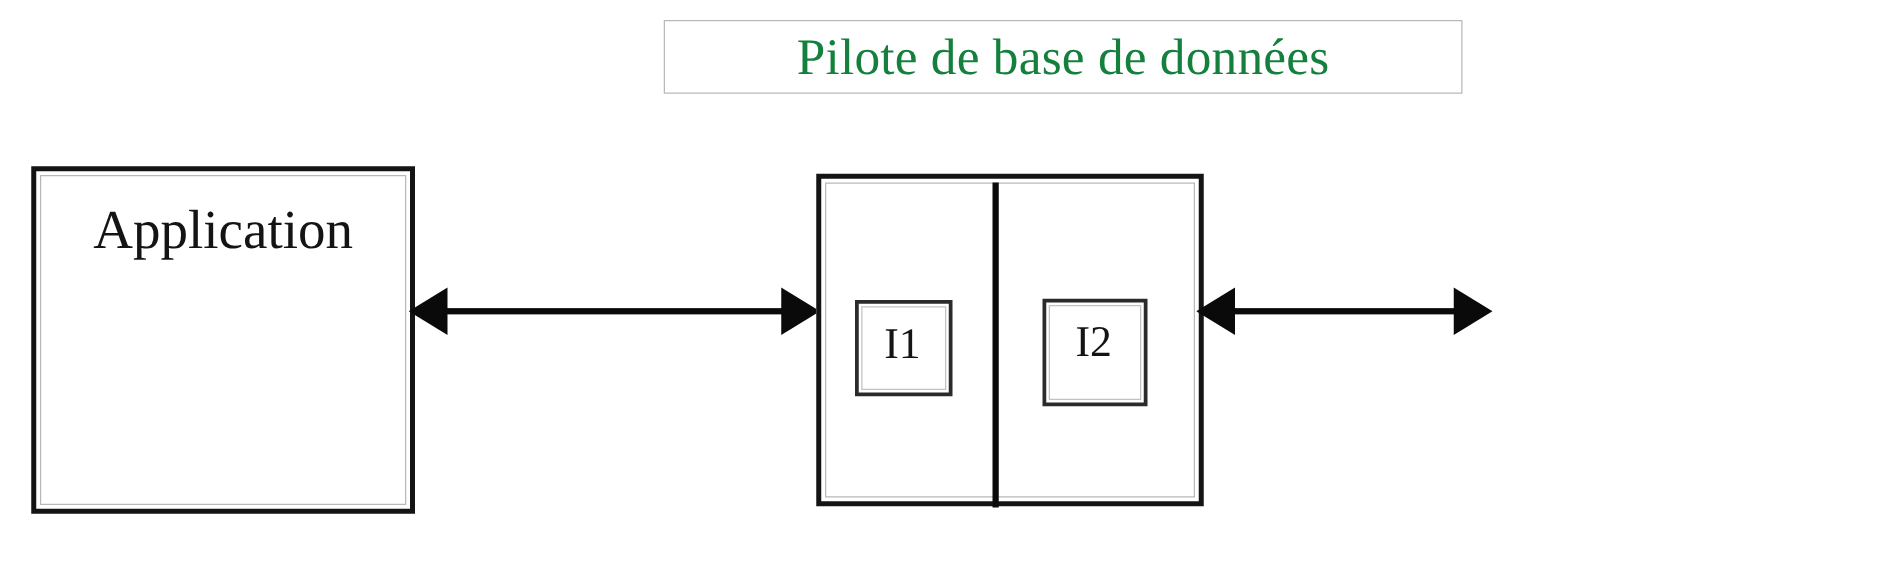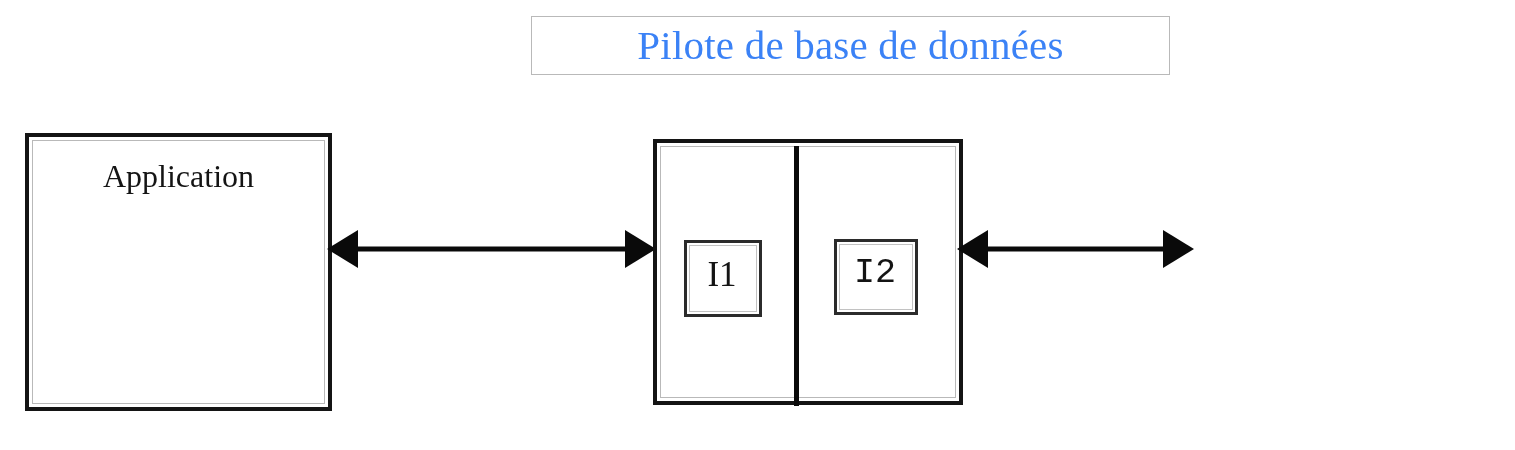--- a/index.html
+++ b/index.html
@@ -33,21 +33,21 @@
     position: absolute;
     left: 0;
     top: 0;
     width: 100%;
     height: 100%;
     display: flex;
     align-items: center;
     justify-content: center;
     font-size: 41px;
     line-height: 1;
-    color: #3b82f6;
+    color: #15803d;
     letter-spacing: 0.2px;
     white-space: nowrap;
   }
 
   
   .node {
     position: absolute;
     box-sizing: border-box;
     border: 4px solid #141414;
     background: #ffffff;
@@ -60,21 +60,21 @@
     bottom: 3px;
     border: 1px solid #b9b9b9;
     box-sizing: border-box;
     background: #ffffff;
   }
   .node-label {
     position: absolute;
     left: 0;
     right: 0;
     text-align: center;
-    font-size: 32px;
+    font-size: 44px;
     line-height: 1.12;
     color: #141414;
   }
 
   
   #app-node {
     left: 25px;
     top: 133px;
     width: 307px;
     height: 278px;
@@ -129,22 +129,21 @@
   #iface-1 {
     left: 27px;
     top: 97px;
     width: 78px;
     height: 77px;
   }
   #iface-2 {
     left: 177px;
     top: 96px;
     width: 84px;
-    height: 76px;
-    font-family: Liberation Mono, monospace;
+    height: 86px;
   }
 
   
   #db-node {
     left: 1192px;
     top: 133px;
     width: 300px;
     height: 273px;
   }
   #db-node .node-label {

